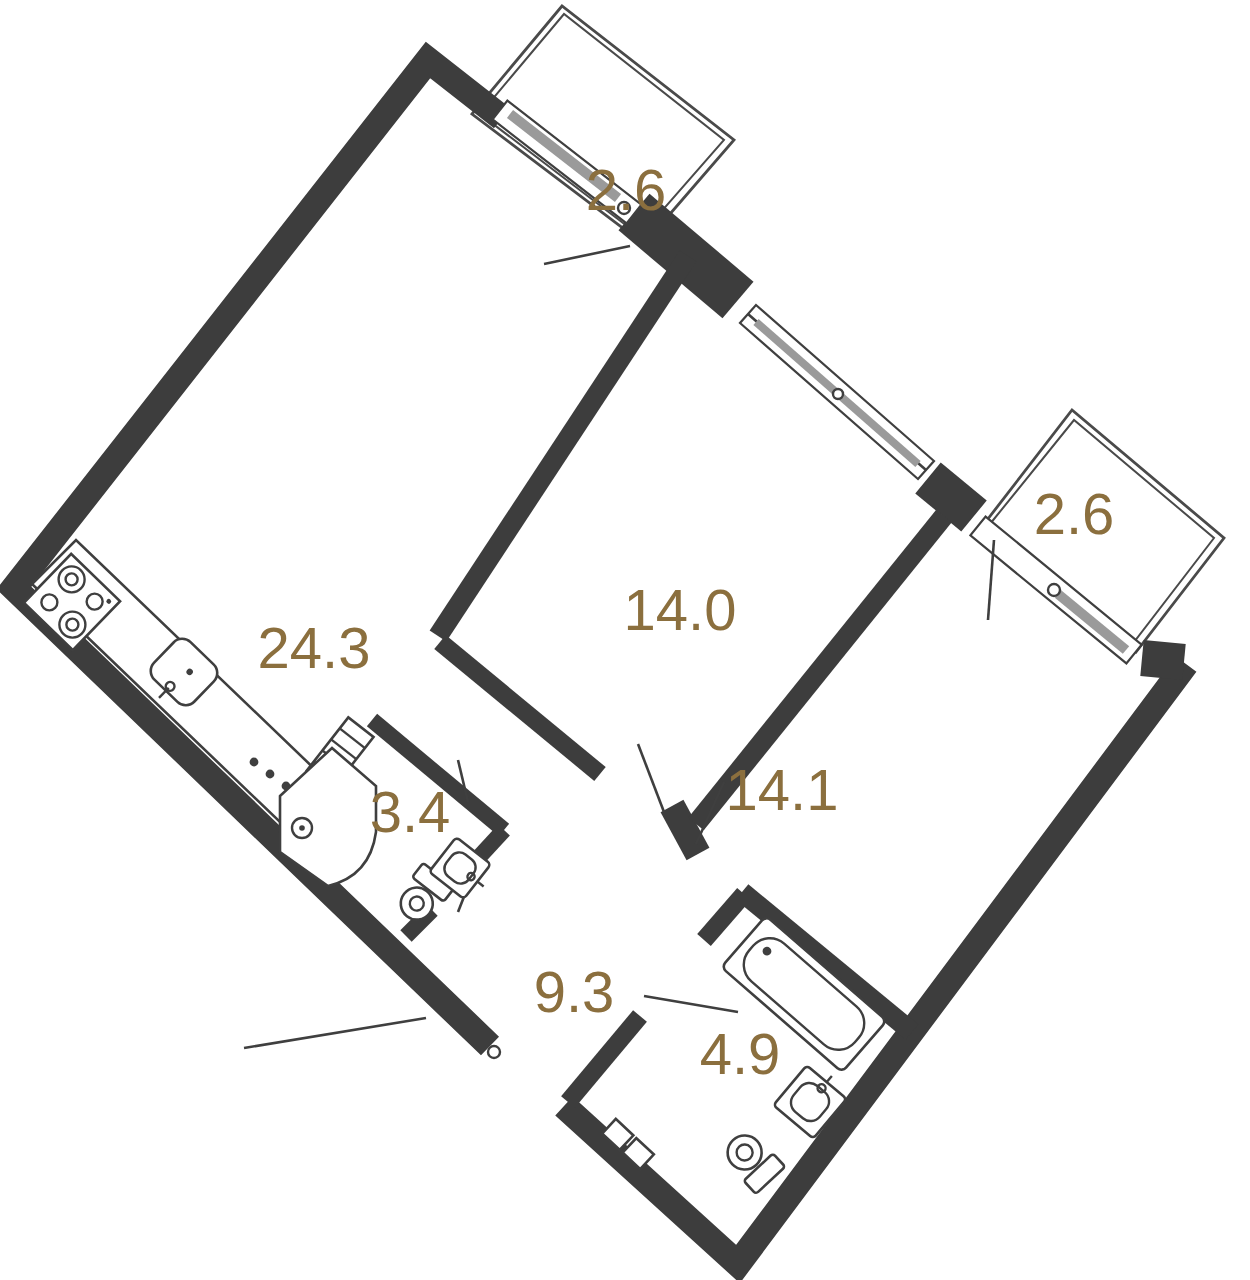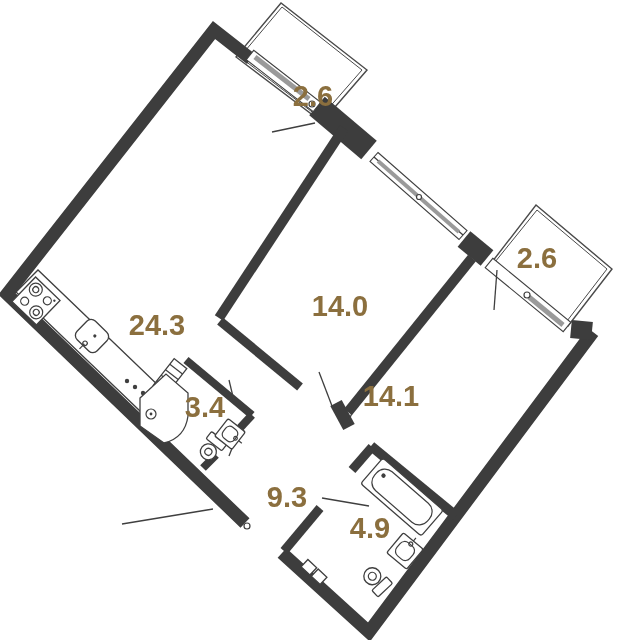--- a/index.html
+++ b/index.html
@@ -1,17 +1,17 @@
 <!DOCTYPE html>
 <html><head>
 <meta charset="utf-8">
 <style>
   html,body{margin:0;padding:0;background:#ffffff;}
   .stage{position:relative;width:625px;height:640px;background:#ffffff;overflow:hidden;
-         font-family:"Liberation Sans", sans-serif;font-weight:bold;}
+         font-family:"Liberation Sans", sans-serif;}
   svg{display:block;}
   .area-label{font-family:"Liberation Sans", sans-serif;font-size:29px;fill:#8b6f3e;}
   .wall{stroke:#3d3d3d;fill:none;}
   .thin{stroke:#3f3f3f;stroke-width:1.3;fill:none;}
   .fixture{stroke:#3f3f3f;stroke-width:1.3;fill:#ffffff;}
   .fixline{stroke:#3f3f3f;stroke-width:1.2;fill:none;}
   .balcony{stroke:#4a4a4a;fill:none;}
   .winband{fill:#ffffff;stroke:#3f3f3f;stroke-width:1.1;}
   .sash{stroke:#9a9a9a;fill:none;}
   .hinge{fill:#ffffff;stroke:#3f3f3f;stroke-width:1.2;}

